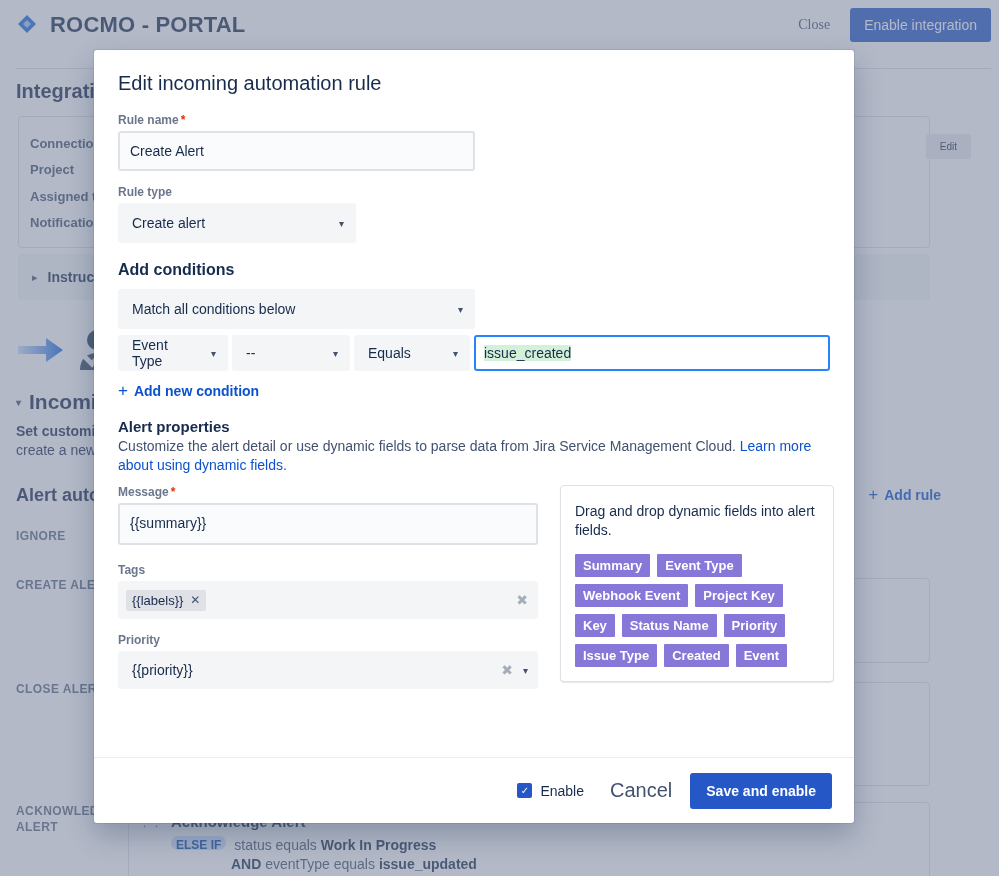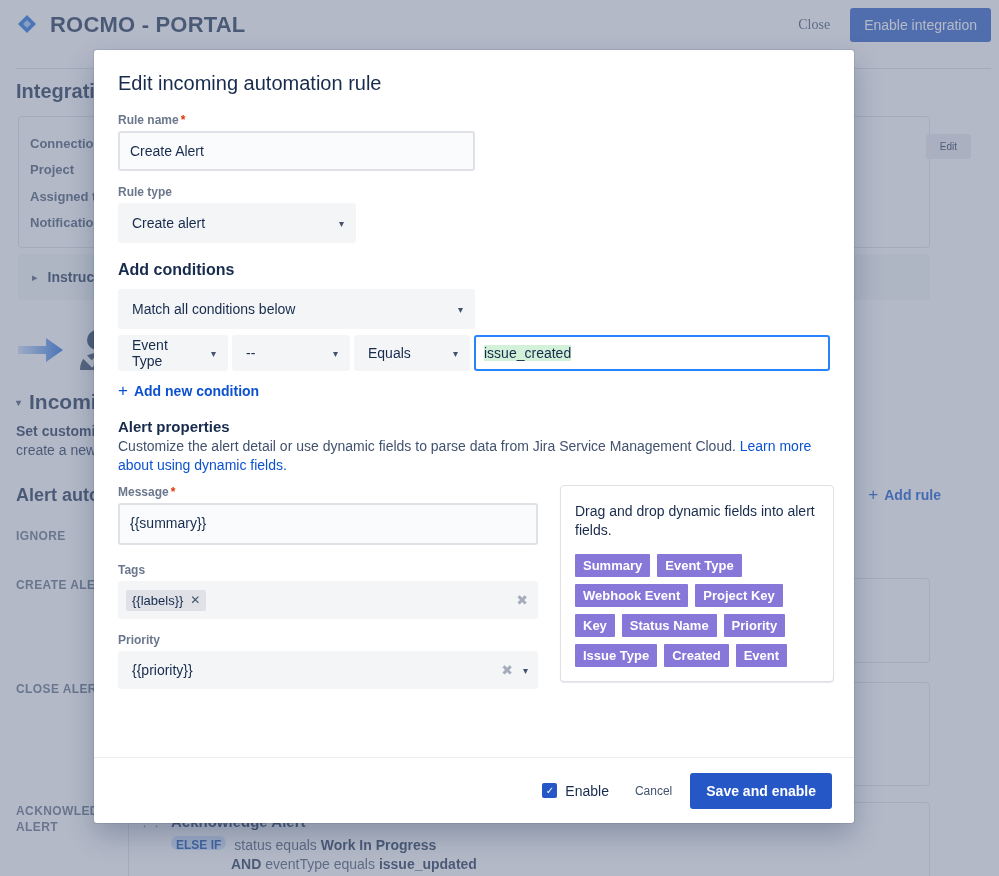--- a/index.html
+++ b/index.html
@@ -227,21 +227,21 @@
     gap: 8px; padding: 0 22px;
   }
   .chkwrap { display: flex; align-items: center; gap: 8px; margin-right: 8px; cursor: pointer; }
   .chk {
     width: 15px; height: 15px; background: #2557c7; border-radius: 2px;
     display: flex; align-items: center; justify-content: center;
     color: #fff; font-size: 10px; line-height: 1;
   }
   .chk-lbl { font-size: 14px; color: #172b4d; }
   .btn-cancel {
-    background: transparent; border: none; color: #42526e; font-size: 12px;
+    background: transparent; border: none; color: #42526e; font-size: 20px;
     padding: 8px 10px; border-radius: 3px; cursor: pointer;
     font-family: "Liberation Sans", sans-serif;
   }
   .btn-save {
     background: #2557c7; border: none; color: #fff; font-size: 14px;
     font-weight: 600; padding: 10px 16px; border-radius: 3px; cursor: pointer;
     font-family: "Liberation Sans", sans-serif;
   }
 </style>
 </head>

